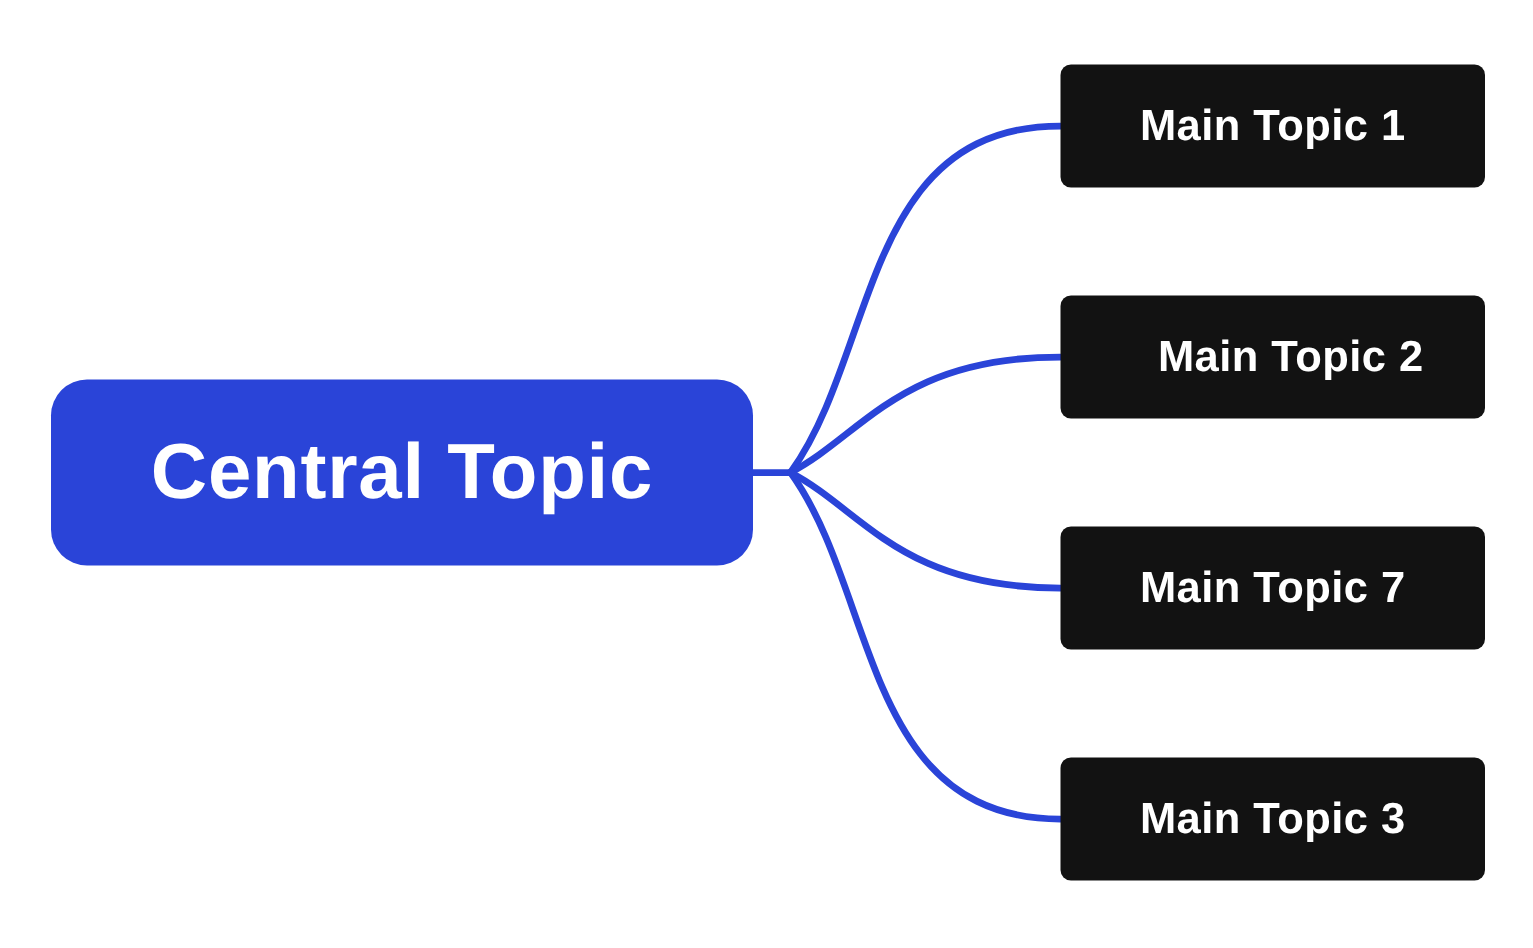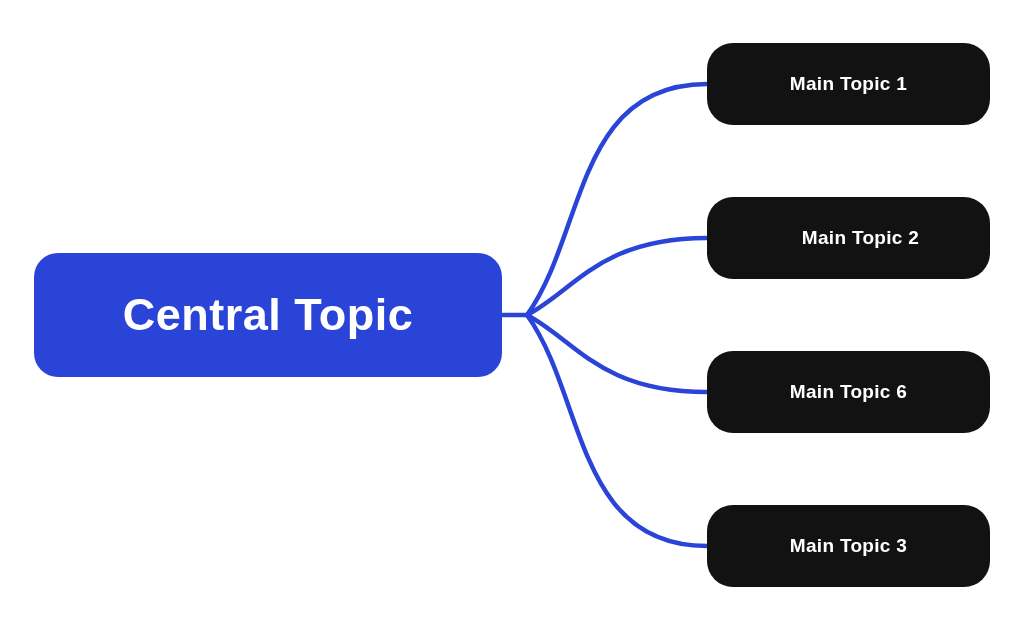--- a/index.html
+++ b/index.html
@@ -41,29 +41,29 @@
     color: var(--text);
     font-weight: 700;
     cursor: pointer;
     user-select: none;
   }
   .node.central {
     left: 34px; top: 253px;
     width: 468px; height: 124px;
     background: var(--central-bg);
     border-radius: 24px;
-    font-size: 45px;
+    font-size: 52px;
     letter-spacing: 0.5px;
   }
   .node.topic {
     left: 707px;
     width: 283px; height: 82px;
     background: var(--topic-bg);
-    border-radius: 26px;
-    font-size: 19px;
+    border-radius: 7px;
+    font-size: 29px;
     letter-spacing: 0.3px;
   }
   .node.topic.t1 { top: 43px; }
   .node.topic.t2 { top: 197px; padding-left: 24px; }
   .node.topic.t3 { top: 351px; }
   .node.topic.t4 { top: 505px; }
 </style>
 </head>
 <body>
 
@@ -83,20 +83,20 @@
 
   <div class="node topic t1">
     <span>Main Topic 1</span>
   </div>
 
   <div class="node topic t2">
     <span>Main Topic 2</span>
   </div>
 
   <div class="node topic t3">
-    <span>Main Topic 6</span>
+    <span>Main Topic 7</span>
   </div>
 
   <div class="node topic t4">
     <span>Main Topic 3</span>
   </div>
 
 </div>
 
 </body></html>

